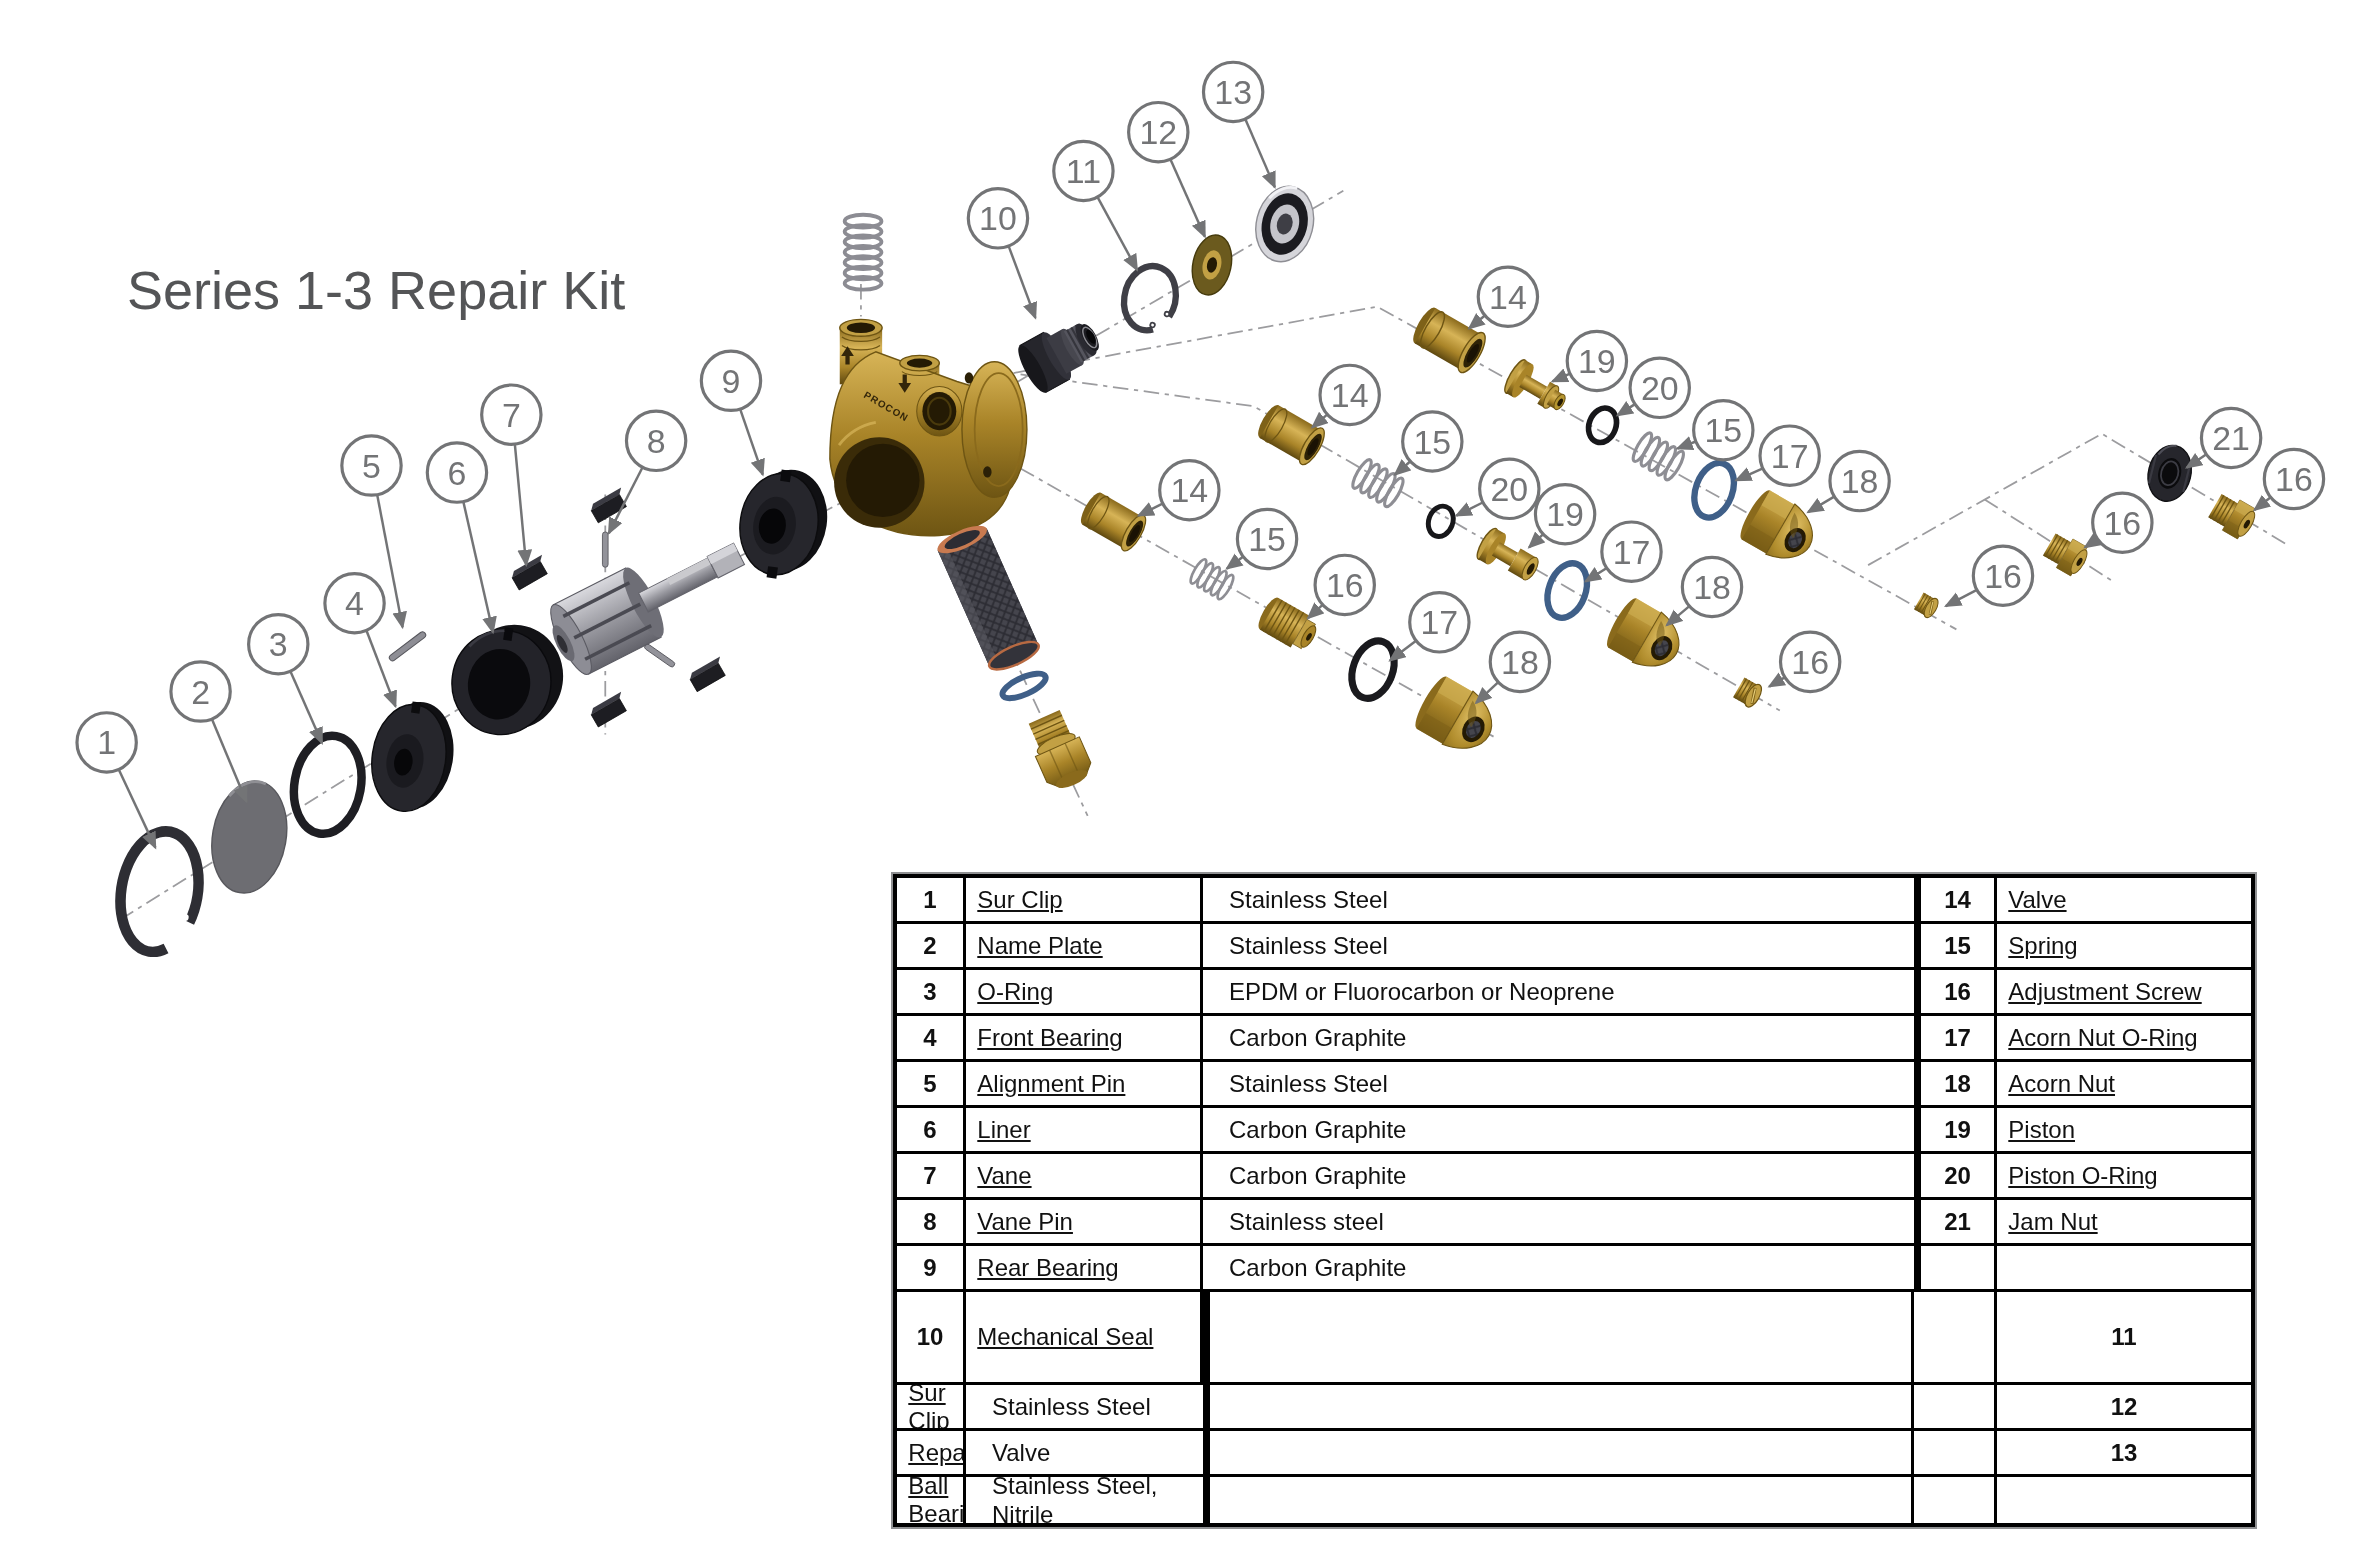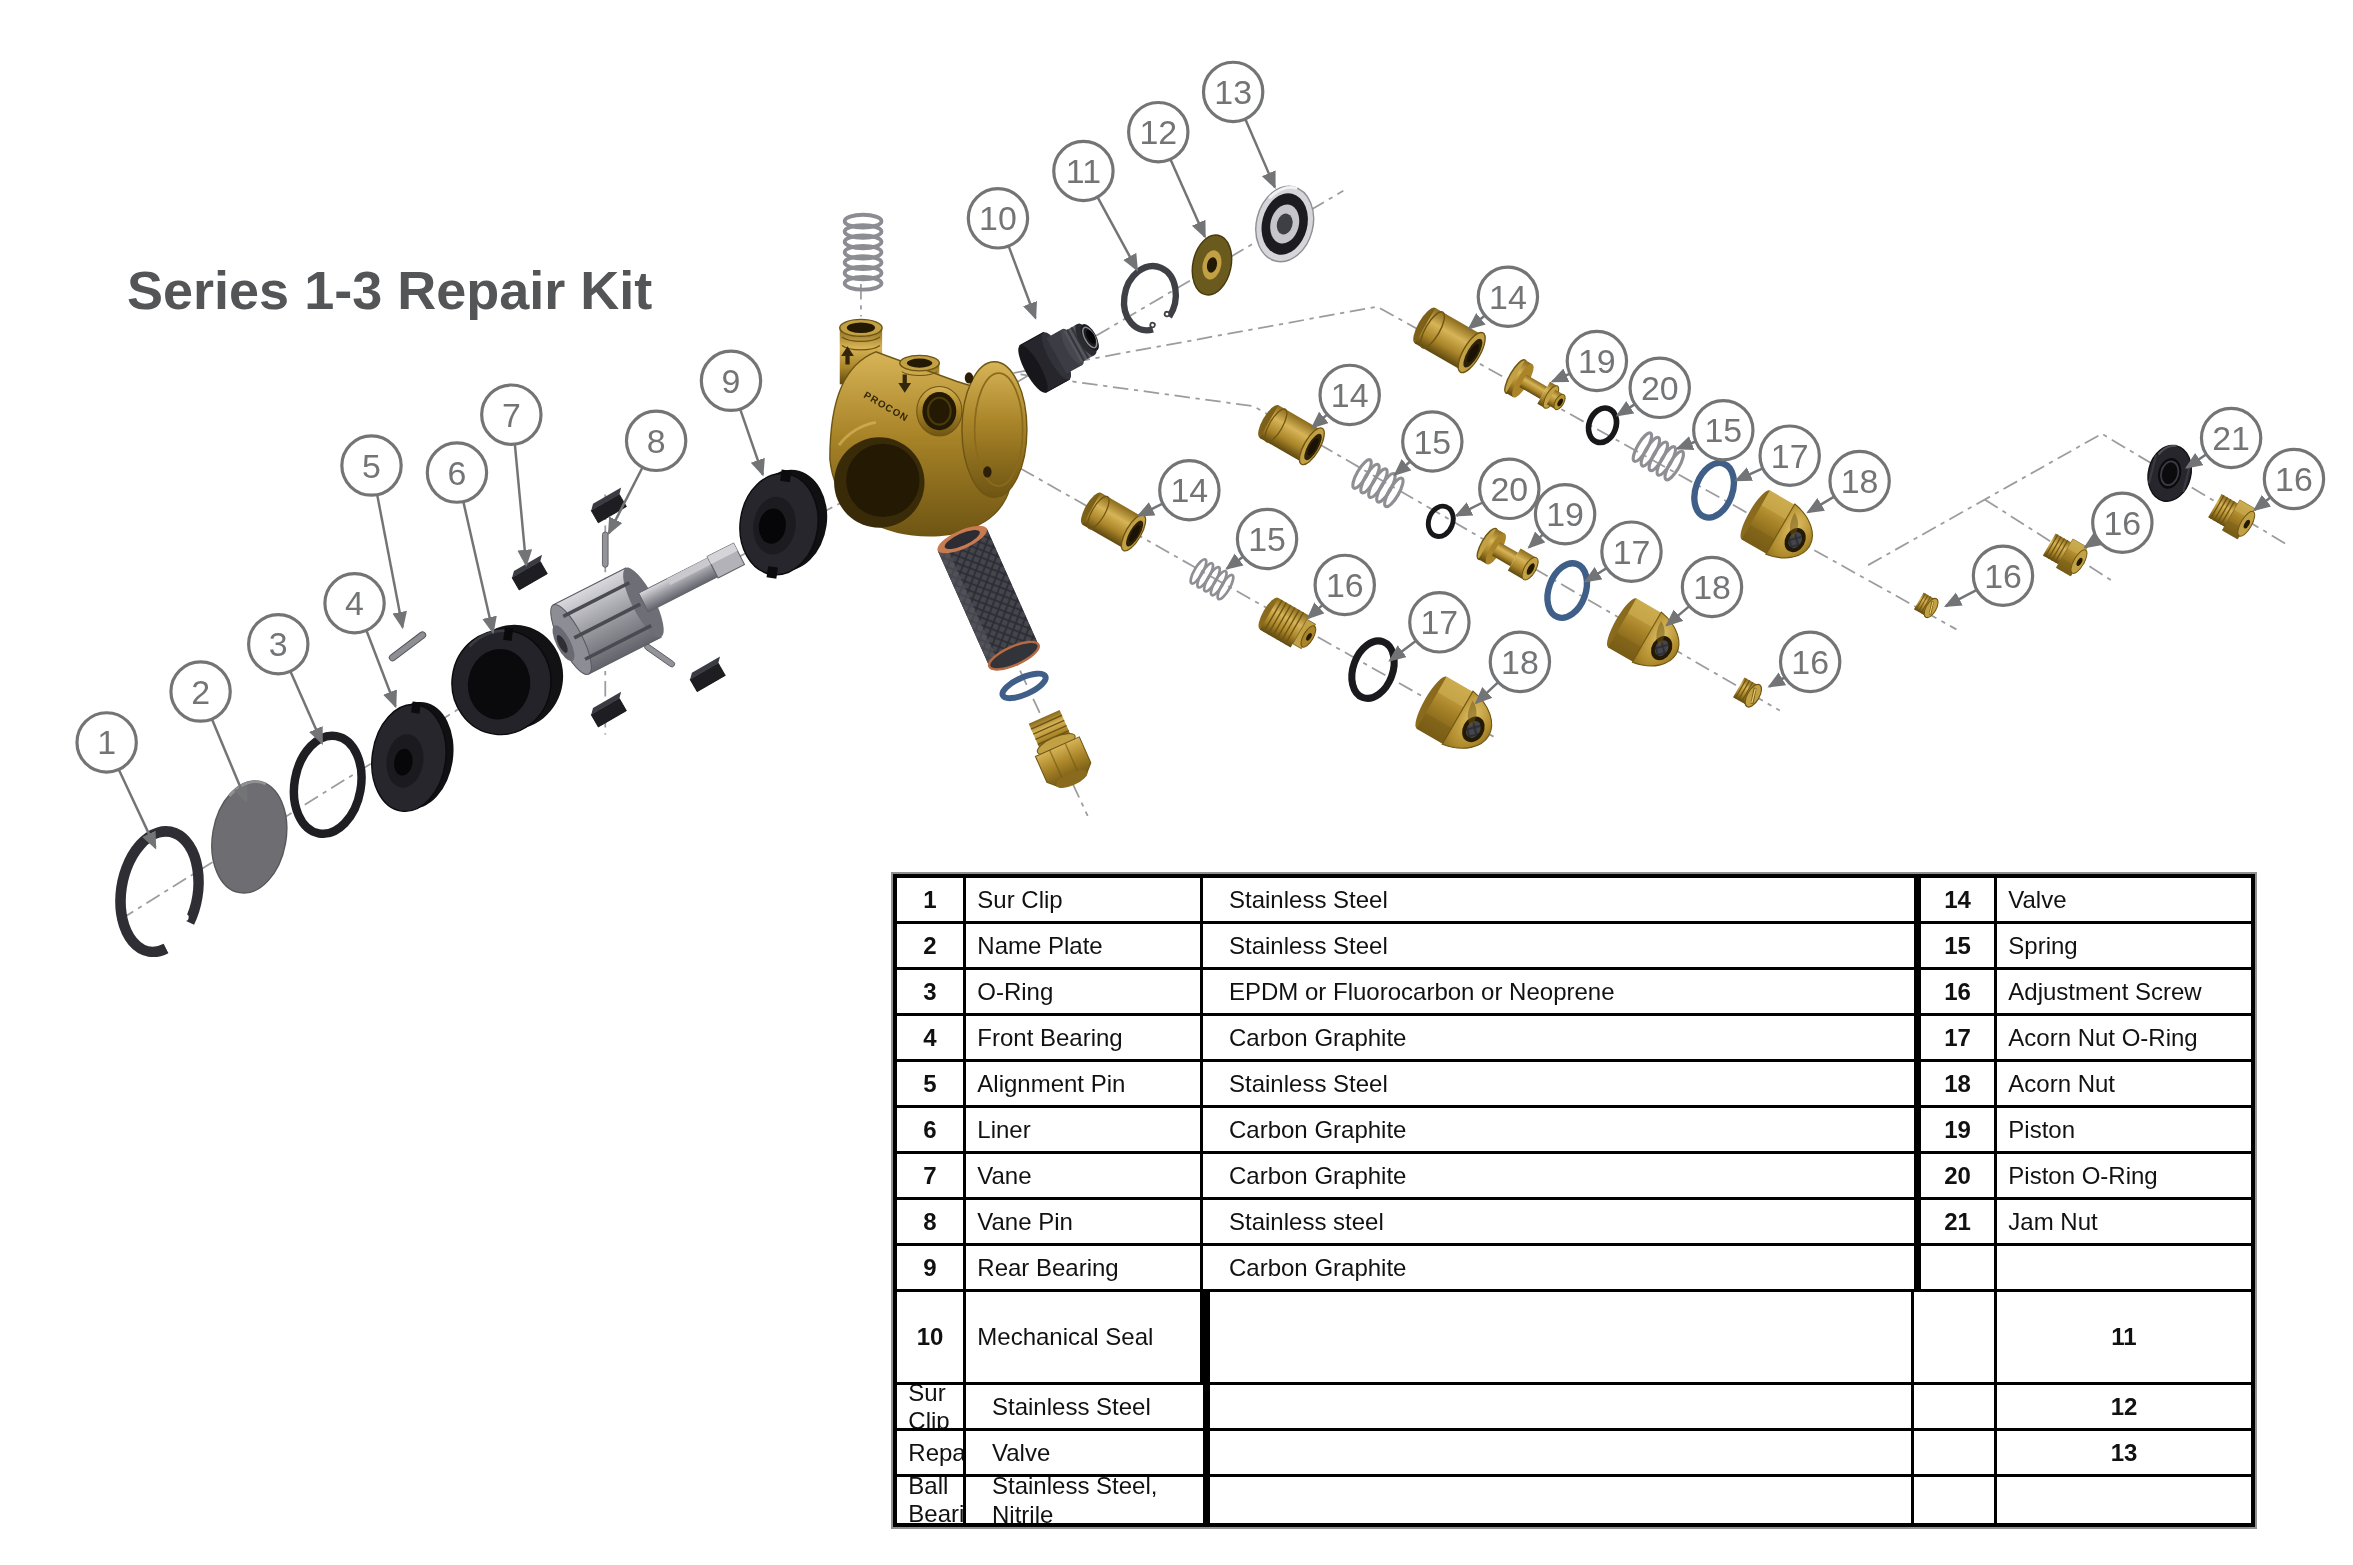--- a/index.html
+++ b/index.html
@@ -1,33 +1,33 @@
 <!DOCTYPE html>
 <html style="font-size:11.3px"><head>
 <meta charset="utf-8">
 <style>
   html,body{margin:0;padding:0;background:#fff;}
   .page{position:relative;width:2354px;height:1566px;background:#ffffff;overflow:hidden;
         font-family:"Liberation Sans",sans-serif;}
   .title{position:absolute;left:127px;top:258px;font-size:54px;line-height:65px;
-         font-weight:bold;color:#545557;letter-spacing:0;}
+         font-weight:normal;color:#545557;letter-spacing:0;}
   .title div{white-space:nowrap;}
   svg{position:absolute;left:0;top:0;}
   svg text{font-family:"Liberation Sans",sans-serif;}
   .callout-num{font-size:48px;fill:#737476;text-anchor:middle;}
   .brandtxt{font-size:14px;font-weight:bold;fill:#33260a;letter-spacing:1.5px;}
   
   .ptable{position:absolute;left:893px;top:874px;display:grid;
           grid-template-columns:69px 237px 711px 83px 254px;
           grid-template-rows:repeat(9,46px) 93px repeat(3,46px);
           border:4.2px solid #000;outline:2.1px solid #8f9092;background:#fff;
           font-size:24px;color:#111;}
   .ptable>div{border-bottom:3.5px solid #000;display:flex;align-items:center;overflow:hidden;}
   .ptable>div.n{justify-content:center;font-weight:bold;border-right:3.5px solid #000;}
-  .ptable>div.t{padding-left:11.3px;border-right:3.5px solid #000;}
+  .ptable>div.t{padding-left:11.3px;border-right:3.5px solid #000;text-decoration:underline;}
   .ptable>div.m{padding-left:26px;padding-right:21px;line-height:1.22;border-right:0;}
   .ptable>div.rn{border-left:7px solid #000;}
   .ptable>div:nth-child(5n){border-right:none;}
   .ptable>div:nth-child(n+61){border-bottom:none;}
 </style>
 </head>
 <body>
 
 <div class="page">
 

